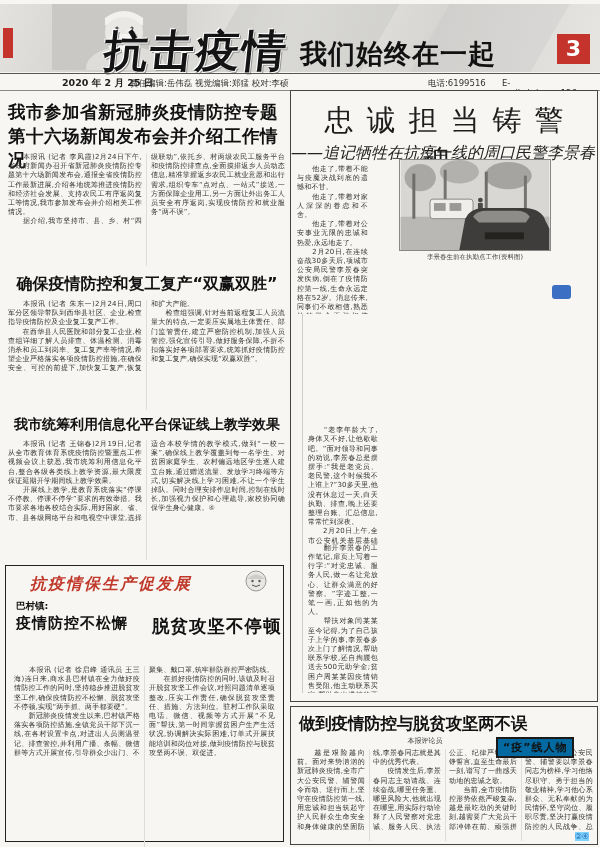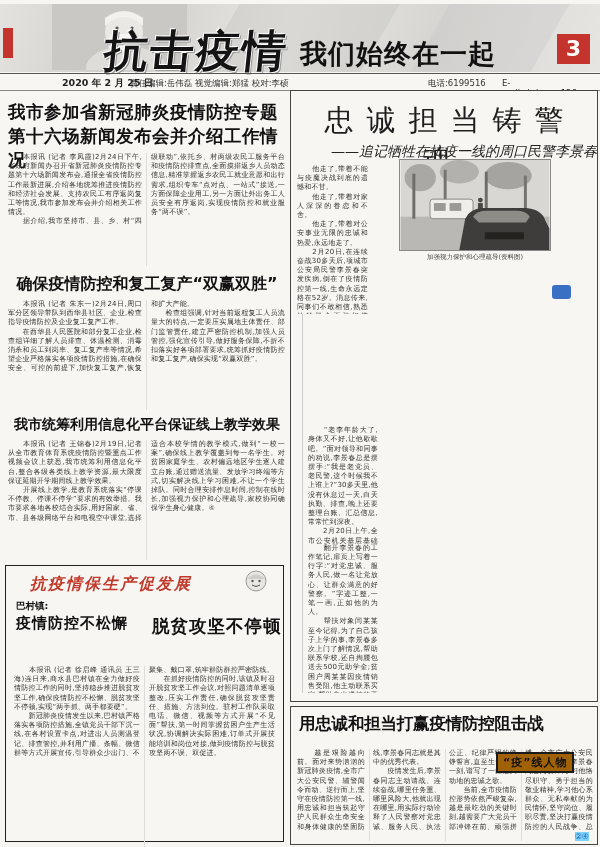--- a/index.html
+++ b/index.html
@@ -72,39 +72,39 @@
   #bbox-body { position:absolute; left:8px; top:78px; width:261px; height:192px;margin-top:22px; }
 
   
   #mbox { position:absolute; left:290px; top:90px; width:308px; height:612px; border:1px solid #444; background:#f7f6f2; }
   #m-title {
     position:absolute; left:0; top:10px; width:100%; text-align:center;
     font-family:"DejaVu Serif","Liberation Serif",serif; font-size:29px; color:#1d1d1d;
     letter-spacing:13px; text-indent:13px; font-weight:500;
   }
   #m-sub {
-    position:absolute; left:0; top:52px; width:100%; text-align:right;
-    font-family:"DejaVu Serif",serif; font-style:italic; font-size:14px; color:#222;
+    position:absolute; left:0; top:52px; width:100%; text-align:left;
+    font-family:"DejaVu Serif",serif; font-style:italic; font-size:16px; color:#222;
   }
   #m-byline { position:absolute; left:0; top:67px; width:100%; text-align:center; font-size:7.5px; color:#333; font-family:"DejaVu Serif",serif; }
   #m-cols { position:absolute; left:6px; top:74px; width:296px; height:528px; display:flex;flex-direction:column; }
   .m-col { width:71px; height:100%; }
   .m-col + .m-col { border-left:1px solid #ccc; padding-left:5px; margin-left:5px; width:76px; }
   #m-col2, #m-col3 { padding-top:112px; }
   #m-photo { position:absolute; left:108px; top:68px; width:152px; height:92px; border:1px solid #888; }
   #m-caption { position:absolute; left:108px; top:162px; width:152px; font-size:6.5px; color:#444; text-align:center; }
   #m-badge { position:absolute; left:261px; top:194px; width:19px; height:14px; background:#3a6fc4; border-radius:3px; }
 
   
   #ebox { position:absolute; left:290px; top:706px; width:308px; height:139px; border:1px solid #444; background:#f7f6f2; }
   #e-title { position:absolute; left:8px; top:6px; width:252px; font-size:16.5px; letter-spacing:-.2px; }
   #e-byline { position:absolute; left:8px; top:29px; width:252px; text-align:center; font-size:7px; color:#333; }
   #e-body { position:absolute; left:6px; top:42px; width:296px; height:92px; column-count:4; column-gap:8px; column-rule:1px solid #ddd; }
   #e-tag {
-    position:absolute; left:205px; top:45px; background:#a16207; border:2px solid #1a1a1a;
+    position:absolute; left:205px; top:30px; background:#0369a1; border:2px solid #1a1a1a;
     font-size:11px; font-weight:900; color:#111; padding:1px 5px; letter-spacing:1px; z-index:3;
   }
   #e-endmark { position:absolute; right:8px; bottom:3px; font-size:8px; color:#2a66b8; z-index:3; background:#7dd3fc; }
 </style>
 </head>
 <body>
 
 <div id="paper">
 
   <div id="hdr-photo">
@@ -197,26 +197,27 @@
       <rect x="126" y="16" width="3" height="44" fill="#757471"></rect>
       <rect x="30" y="40" width="44" height="20" rx="3" fill="#efeeea" stroke="#8a8986" stroke-width="1"></rect>
       <rect x="34" y="44" width="12" height="8" fill="#9a9996"></rect>
       <rect x="50" y="44" width="12" height="8" fill="#9a9996"></rect>
       <rect x="79" y="44" width="5" height="16" fill="#4a4947"></rect>
       <circle cx="81.5" cy="41" r="2.5" fill="#4a4947"></circle>
       <path d="M60 92 L66 60 Q70 50 84 49 L128 49 Q144 50 148 62 L152 70 L152 92 Z" fill="#3e3d3b"></path>
       <path d="M74 58 Q78 52 88 52 L118 52 Q128 52 132 58 L128 64 L80 64 Z" fill="#8d8c89"></path>
       <rect x="86" y="74" width="40" height="7" fill="#23221f"></rect>
     </svg>
-    <div id="m-caption">加强视力保护和心理疏导(资料图)</div>
+    <div id="m-caption">李景春生前在执勤点工作(资料图)</div>
     <div id="m-badge"></div>
   </div>
 
   <div id="ebox">
-    <div id="e-title" class="h-sans">用忠诚和担当打赢疫情防控阻击战</div>
+    <div id="e-title" class="h-sans">做到疫情防控与脱贫攻坚两不误</div>
+    <div id="e-byline">本报评论员</div>
     <div id="e-body" class="body-txt">　　越是艰险越向前。面对来势汹汹的新冠肺炎疫情,全市广大公安民警、辅警闻令而动、逆行而上,坚守在疫情防控第一线,用忠诚和担当筑起守护人民群众生命安全和身体健康的坚固防线,李景春同志就是其中的优秀代表。
 　　疫情发生后,李景春同志主动请战、连续奋战,哪里任务重、哪里风险大,他就出现在哪里,用实际行动诠释了人民警察对党忠诚、服务人民、执法公正、纪律严明的铮铮誓言,直至生命最后一刻,谱写了一曲感天动地的忠诚之歌。
 　　当前,全市疫情防控形势依然严峻复杂,越是最吃劲的关键时刻,越需要广大党员干部冲锋在前、顽强拼搏。全市广大公安民警、辅警要以李景春同志为榜样,学习他恪尽职守、勇于担当的敬业精神,学习他心系群众、无私奉献的为民情怀,坚守岗位、履职尽责,坚决打赢疫情防控的人民战争、总体战、阻击战,用实际行动守护一方平安,向党和人民交上合格答卷。</div>
     <div id="e-tag">“疫”线人物</div>
     <div id="e-endmark">②④</div>
   </div>
 
 </div>
 
 </body></html>

